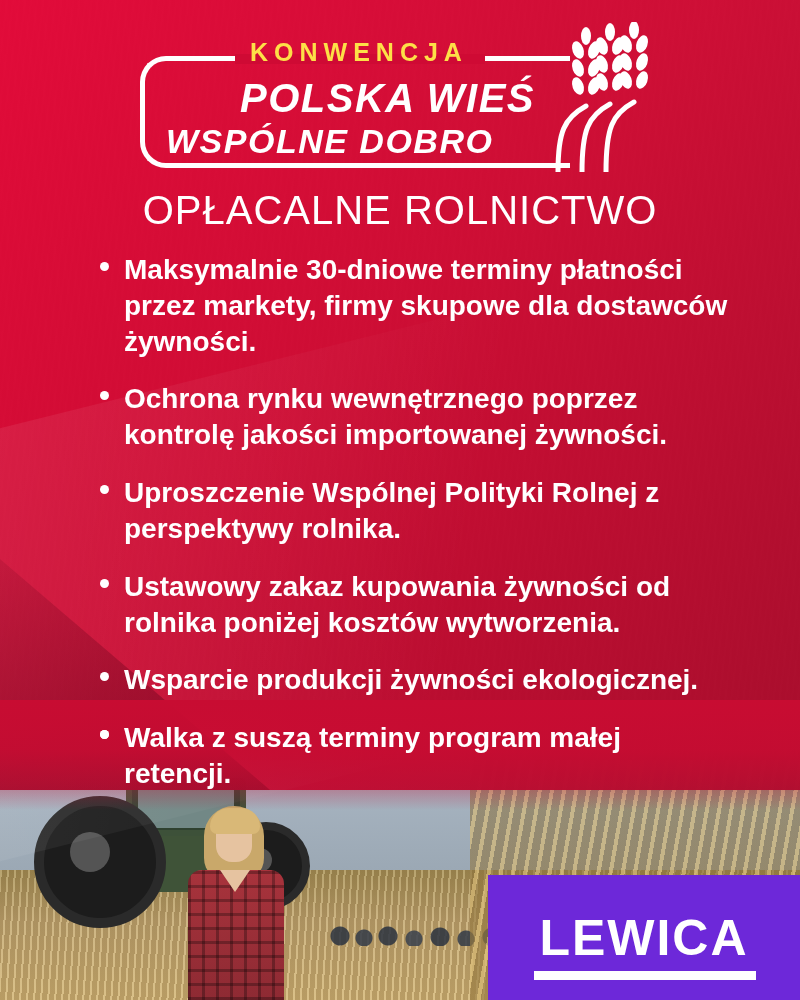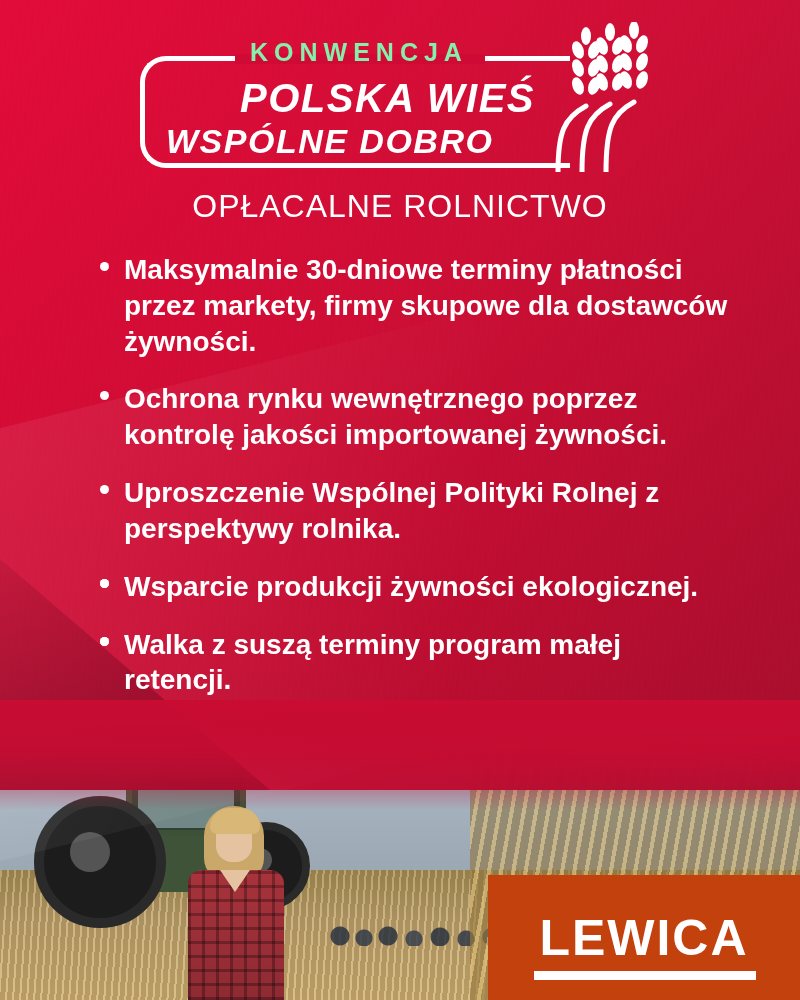--- a/index.html
+++ b/index.html
@@ -208,21 +208,21 @@
     left: 90px; top: -7px;
     width: 250px; height: 10px;
     background: #cf0a34;
   }
   .kw-konwencja {
     position: absolute;
     left: 110px; top: 16px;
     font-size: 25px;
     font-weight: 700;
     letter-spacing: 6px;
-    color: #86efac;
+    color: #fde047;
   }
   .kw-line1 {
     position: absolute;
     left: 100px; top: 54px;
     font-size: 40px;
     font-weight: 800;
     letter-spacing: 1.5px;
     color: #fff;
     font-style: italic;
   }
@@ -241,21 +241,21 @@
     width: 140px; height: 150px;
   }
 
   
   .headline {
     position: absolute;
     left: 0; right: 0;
     top: 188px;
     text-align: center;
     color: #fff;
-    font-size: 32px;
+    font-size: 40px;
     font-weight: 400;
     letter-spacing: 1px;
   }
 
   
   .points {
     position: absolute;
     left: 96px;
     top: 252px;
     width: 640px;
@@ -278,21 +278,21 @@
     background: #fff;
   }
 
   
   .lewica {
     position: absolute;
     right: 0;
     bottom: 0;
     width: 312px;
     height: 125px;
-    background: #c2410c;
+    background: #6d28d9;
     display: flex;
     align-items: center;
     justify-content: center;
   }
   .lewica-word {
     color: #fff;
     font-size: 50px;
     font-weight: 800;
     letter-spacing: 2px;
   }
@@ -398,20 +398,21 @@
     <div class="point">
       <span class="dot"></span>
       <span>Ochrona rynku wewnętrznego poprzez kontrolę jakości importowanej żywności.</span>
     </div>
     <div class="point">
       <span class="dot"></span>
       <span>Uproszczenie Wspólnej Polityki Rolnej z perspektywy rolnika.</span>
     </div>
     <div class="point">
       <span class="dot"></span>
+      <span>Ustawowy zakaz kupowania żywności od rolnika poniżej kosztów wytworzenia.</span>
     </div>
     <div class="point">
       <span class="dot"></span>
       <span>Wsparcie produkcji żywności ekologicznej.</span>
     </div>
     <div class="point">
       <span class="dot"></span>
     </div>
     <div class="point">
       <span class="dot"></span>

